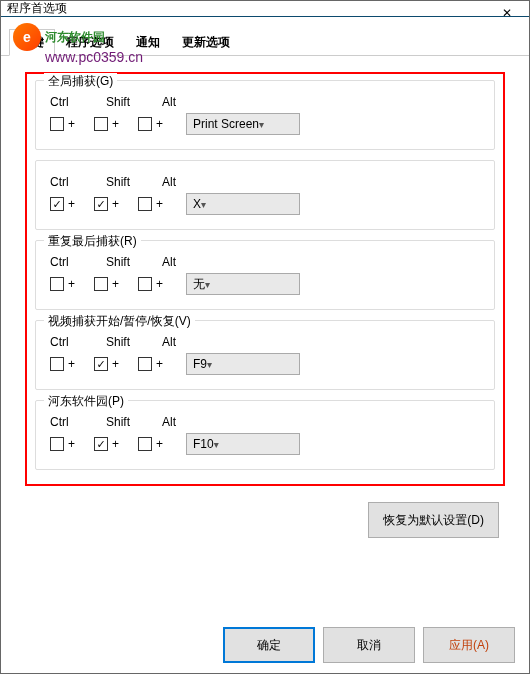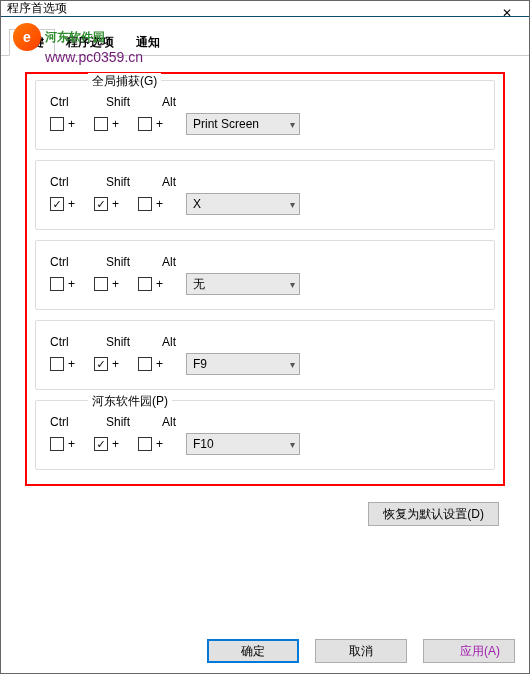--- a/index.html
+++ b/index.html
@@ -11,35 +11,35 @@
   .wm-logo { width: 28px; height: 28px; border-radius: 50%; background: linear-gradient(135deg,#ff7a00,#ff3d00); display: flex; align-items: center; justify-content: center; color: #fff; font-weight: bold; font-size: 14px; }
   .wm-text { color: #2e8b2e; font-size: 12px; font-weight: bold; }
   .wm-url { color: #701a75; font-size: 14px; margin-left: 32px; margin-top: -2px; }
   .tabs { display: flex; margin: 12px 0 0 8px; font-weight: bold; }
   .tab { padding: 4px 10px; border: 1px solid transparent; cursor: default; }
   .tab.active { border: 1px solid #ccc; border-bottom-color: #fff; background: #fff; position: relative; z-index: 2; }
   .tab-sep { border-bottom: 1px solid #ccc; margin-top: -1px; }
   .content { padding: 16px 24px 8px 24px; }
   .red-box { border: 2px solid #ff0000; padding: 6px 8px 4px 8px; }
   .section { border: 1px solid #ddd; border-radius: 2px; padding: 10px 14px 14px 14px; margin-bottom: 10px; position: relative; }
-  .section-title { position: absolute; top: -8px; left: 8px; background: #fff; padding: 0 4px; font-size: 12px; margin-left: 44px; }
+  .section-title { position: absolute; top: -8px; left: 8px; background: #fff; padding: 0 4px; font-size: 12px; }
   .mod-labels { display: flex; gap: 12px; margin-bottom: 4px; margin-top: 4px; }
   .mod-labels span { width: 44px; }
   .mod-row { display: flex; align-items: center; gap: 0; }
   .chk-wrap { display: flex; align-items: center; width: 44px; }
   .chk { width: 14px; height: 14px; border: 1px solid #333; display: inline-flex; align-items: center; justify-content: center; background: #fff; cursor: default; }
   .chk.checked::after { content: "✓"; font-size: 11px; line-height: 1; }
   .plus { margin-left: 4px; }
-  .sel { width: 114px; height: 22px; border: 1px solid #aaa; background: #e9e9e9; display: flex; align-items: center; justify-content: space-between; padding: 0 4px 0 6px; margin-left: 4px; cursor: default; }
+  .sel { width: 114px; height: 22px; border: 1px solid #aaa; background: #e9e9e9; display: flex; align-items: center; padding: 0 4px 0 6px; margin-left: 4px; cursor: default; }
   .sel .caret { font-size: 10px; color: #555; }
   .restore-row { display: flex; justify-content: flex-end; margin-top: 16px; padding-right: 6px; }
-  .btn { min-width: 92px; height: 24px; border: 1px solid #adadad; background: #e1e1e1; display: inline-flex; align-items: center; justify-content: center; padding: 0 14px; cursor: default; }
+  .btn { min-width: 92px; height: 36px; border: 1px solid #adadad; background: #e1e1e1; display: inline-flex; align-items: center; justify-content: center; padding: 0 14px; cursor: default; }
   .btn.primary { border: 2px solid #0078d7; }
-  .btn.disabled { color: #a21caf; justify-content: flex-end; }
-  .footer { position: absolute; bottom: 10px; right: 14px; display: flex; gap: 16px; }
+  .btn.disabled { color: #c2410c; }
+  .footer { position: absolute; bottom: 10px; right: 14px; display: flex; gap: 8px; }
 </style>
 </head>
 <body>
 
 <div class="titlebar">
   <span>程序首选项</span>
   <div class="close-btn">
     <span>✕</span>
   </div>
 </div>
@@ -49,20 +49,21 @@
     <div class="wm-logo">e</div>
     <div class="wm-text">河东软件园</div>
   </div>
   <div class="wm-url">www.pc0359.cn</div>
 </div>
 
 <div class="tabs" id="tabs">
     <div class="tab active">热键</div>
     <div class="tab">程序选项</div>
     <div class="tab">通知</div>
+    <div class="tab">更新选项</div>
   </div>
 <div class="tab-sep"></div>
 
 <div class="content">
   <div class="red-box" id="hotkey-list">
       <div class="section">
         <div class="section-title">全局捕获(G)</div>
         <div class="mod-labels">
           <span>Ctrl</span>
           <span>Shift</span>
@@ -106,20 +107,21 @@
             <span class="chk"></span>
             <span class="plus">+</span>
           </span>
           <div class="sel">
             <span>X</span>
             <span class="caret">▾</span>
           </div>
         </div>
       </div>
       <div class="section">
+        <div class="section-title">重复最后捕获(R)</div>
         <div class="mod-labels">
           <span>Ctrl</span>
           <span>Shift</span>
           <span>Alt</span>
         </div>
         <div class="mod-row">
           <span class="chk-wrap">
             <span class="chk"></span>
             <span class="plus">+</span>
           </span>
@@ -131,20 +133,21 @@
             <span class="chk"></span>
             <span class="plus">+</span>
           </span>
           <div class="sel">
             <span>无</span>
             <span class="caret">▾</span>
           </div>
         </div>
       </div>
       <div class="section">
+        <div class="section-title">视频捕获开始/暂停/恢复(V)</div>
         <div class="mod-labels">
           <span>Ctrl</span>
           <span>Shift</span>
           <span>Alt</span>
         </div>
         <div class="mod-row">
           <span class="chk-wrap">
             <span class="chk"></span>
             <span class="plus">+</span>
           </span>

